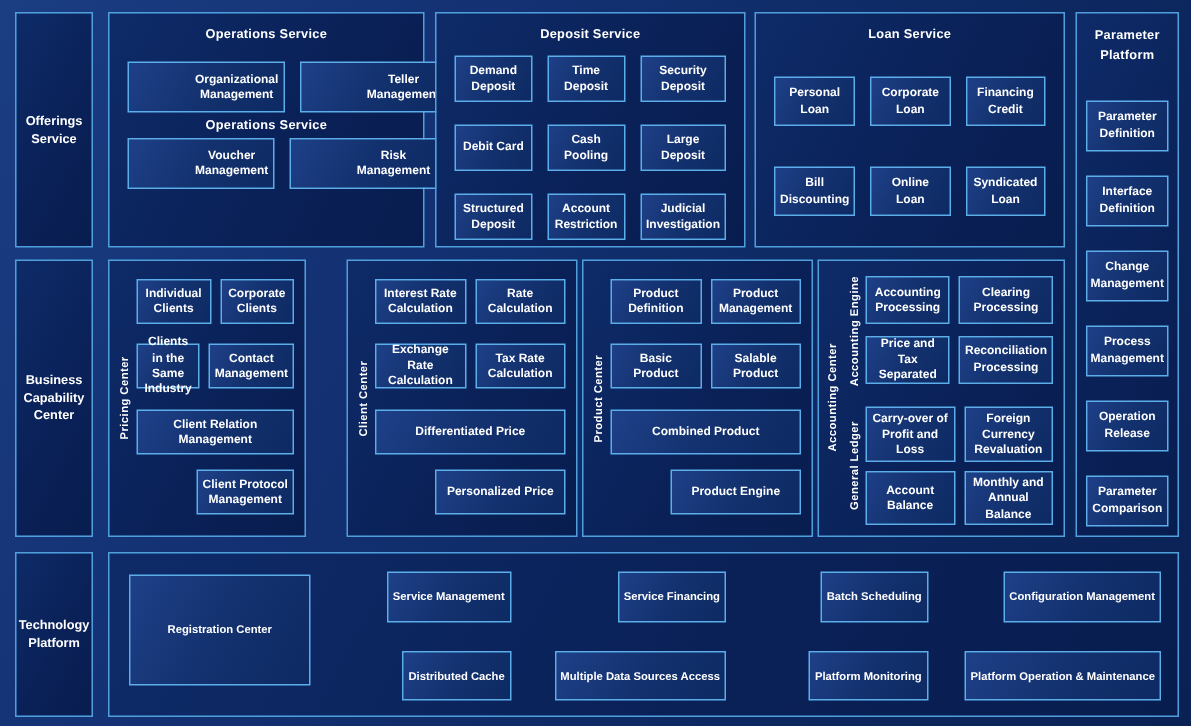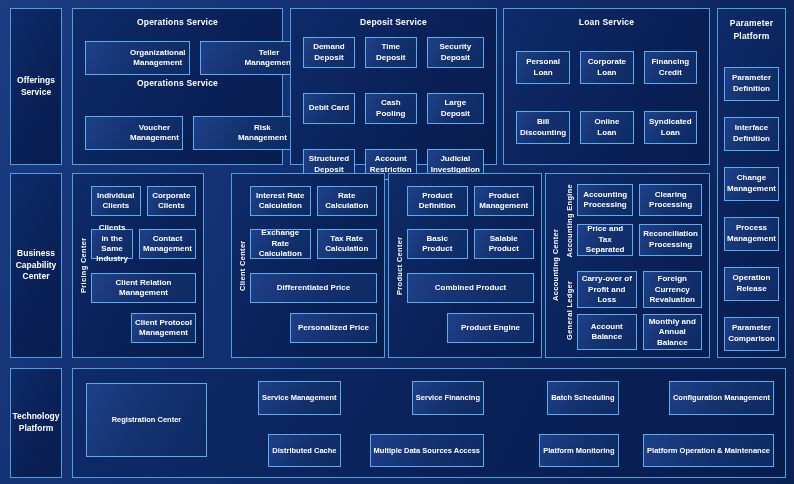--- a/index.html
+++ b/index.html
@@ -78,30 +78,30 @@
 </div>
 
 <div class="panel ops-pad" style="left:72px;top:8px;width:211px;height:157px">
   <div class="ptitle">Operations Service</div>
   <div class="grid3" style="margin-top:14px">
     <div class="box h34">Organizational Management</div>
     <div class="box h34">Teller Management</div>
     <div class="box h34">Cash Management</div>
   </div>
   <div class="ptitle" style="margin-top:3px">Operations Service</div>
-  <div class="grid3" style="margin-top:28px">
+  <div class="grid3" style="margin-top:4px">
     <div class="box h34">Voucher Management</div>
     <div class="box h34">Risk Management</div>
     <div class="box h34">Ancillary Transaction</div>
   </div>
 </div>
 
 <div class="panel ops-pad" style="left:290px;top:8px;width:207px;height:157px">
   <div class="ptitle">Deposit Service</div>
-  <div class="grid3" style="margin-top:10px;row-gap:25px;">
+  <div class="grid3" style="margin-top:10px;row-gap:15px;">
     <div class="box h31">Demand Deposit</div>
     <div class="box h31">Time Deposit</div>
     <div class="box h31">Security Deposit</div>
     <div class="box h31">Debit Card</div>
     <div class="box h31">Cash Pooling</div>
     <div class="box h31">Large Deposit</div>
     <div class="box h31">Structured Deposit</div>
     <div class="box h31">Account Restriction</div>
     <div class="box h31">Judicial Investigation</div>
   </div>

